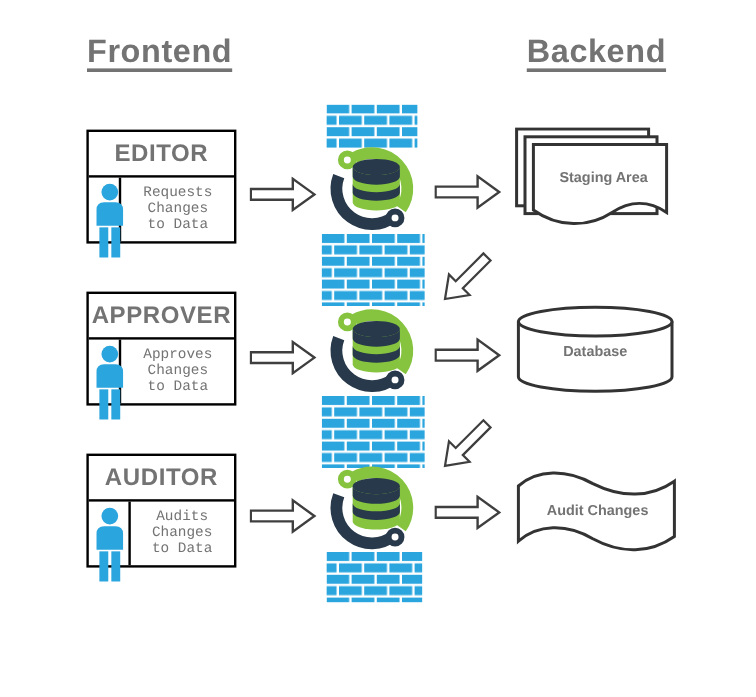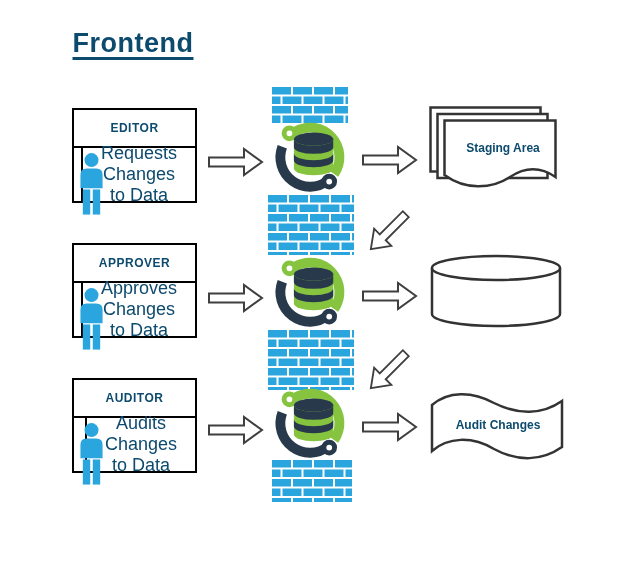--- a/index.html
+++ b/index.html
@@ -1,38 +1,38 @@
 <!DOCTYPE html>
 <html><head>
 <meta charset="utf-8">
 <style>
   html,body { margin:0; padding:0; background:#fff; }
   .canvas {
     position:relative; width:630px; height:579px; background:#ffffff;
-    font-family:"Liberation Sans", sans-serif; overflow:hidden; color:#0c4a6e;
+    font-family:"Liberation Sans", sans-serif; overflow:hidden; color:#737373;
   }
   .abs { position:absolute; }
   .col-title {
     position:absolute; font-weight:bold; font-size:27px; text-align:center;
     text-decoration:underline; text-decoration-thickness:3px; text-underline-offset:5px;
     letter-spacing:0.5px;
   }
   .role-box {
     position:absolute; width:121px; height:91px; border:2px solid #000; background:#fff;
   }
   .role-header {
     height:36px; border-bottom:2px solid #000; display:flex; align-items:center;
-    justify-content:center; font-weight:bold; font-size:12px; letter-spacing:0.5px;
+    justify-content:center; font-weight:bold; font-size:20px; letter-spacing:0.5px;
   }
   .role-body { display:flex; height:53px; }
   .person-cell { width:35px; border-right:2px solid #000; position:relative; }
   .person-svg { position:absolute; left:3px; top:4px; overflow:visible; }
   .role-desc {
     flex:1; display:flex; align-items:center; justify-content:center;
-    text-align:center; font-size:18px; line-height:1.15; padding:0 18px;
+    text-align:center; font-size:12px; line-height:1.15; padding:0 18px;font-family:Liberation Mono, monospace;
   }
   .shape-label {
     position:absolute; font-weight:bold; font-size:12px; text-align:center;
   }
   .diag { transform:rotate(135deg); }
 </style>
 </head>
 <body>
 
 <div class="canvas">
@@ -60,20 +60,21 @@
         <circle cx="71.5" cy="74.5" r="6" fill="#ffffff" stroke="#27394A" stroke-width="5.5"></circle>
         <path d="M32 27 V60 A22 7.5 0 0 0 76 60 V27 Z" fill="#86C440"></path>
         <ellipse cx="54" cy="27" rx="22" ry="7.5" fill="#27394A"></ellipse>
         <path d="M32 27 A22 7.5 0 0 0 76 27 L76 36 A22 7.5 0 0 1 32 36 Z" fill="#27394A"></path>
         <path d="M32 43 A22 7.5 0 0 0 76 43 L76 51 A22 7.5 0 0 1 32 51 Z" fill="#27394A"></path>
       </symbol>
     </defs>
   </svg>
 
   <div class="col-title" style="left:38px;top:28px;width:190px">Frontend</div>
+  <div class="col-title" style="left:402px;top:28px;width:190px">Backend</div>
 
   <svg class="abs" style="left:272px;top:87px" width="76" height="38">
       <rect width="76" height="38" fill="url(#bricks)"></rect>
     </svg>
   <svg class="abs" style="left:268px;top:195px" width="86" height="60">
       <rect width="86" height="60" fill="url(#bricks)"></rect>
     </svg>
   <svg class="abs" style="left:268px;top:330px" width="86" height="60">
       <rect width="86" height="60" fill="url(#bricks)"></rect>
     </svg>
@@ -158,19 +159,20 @@
     <rect x="1.5" y="1.5" width="110" height="64" fill="#fff" stroke="#333" stroke-width="2.5"></rect>
     <rect x="8.5" y="8" width="110" height="64" fill="#fff" stroke="#333" stroke-width="2.5"></rect>
     <path d="M15.5 14.5 H126.5 V71 C112 61 96 61 81 71 C62 83.5 36 84 15.5 69 Z" fill="#fff" stroke="#333" stroke-width="2.5"></path>
   </svg>
   <div class="shape-label" style="left:443px;top:141px;width:120px">Staging Area</div>
 
   <svg class="abs" style="left:430px;top:253px" width="132" height="80" viewBox="0 0 132 80">
     <path d="M2 15 V61 A64 12 0 0 0 130 61 V15" fill="#fff" stroke="#333" stroke-width="2.5"></path>
     <ellipse cx="66" cy="15" rx="64" ry="12" fill="#fff" stroke="#333" stroke-width="2.5"></ellipse>
   </svg>
+  <div class="shape-label" style="left:431px;top:286px;width:130px">Database</div>
 
   <svg class="abs" style="left:430px;top:388px" width="134" height="76" viewBox="0 0 134 76">
     <path d="M2 17 C18 3 42 3 64 15 C88 27 112 27 132 13 V59 C112 73 88 74 64 61 C42 48 18 49 2 63 Z" fill="#fff" stroke="#333" stroke-width="2.5"></path>
   </svg>
   <div class="shape-label" style="left:432px;top:418px;width:132px">Audit Changes</div>
 
 </div>
 
 </body></html>

